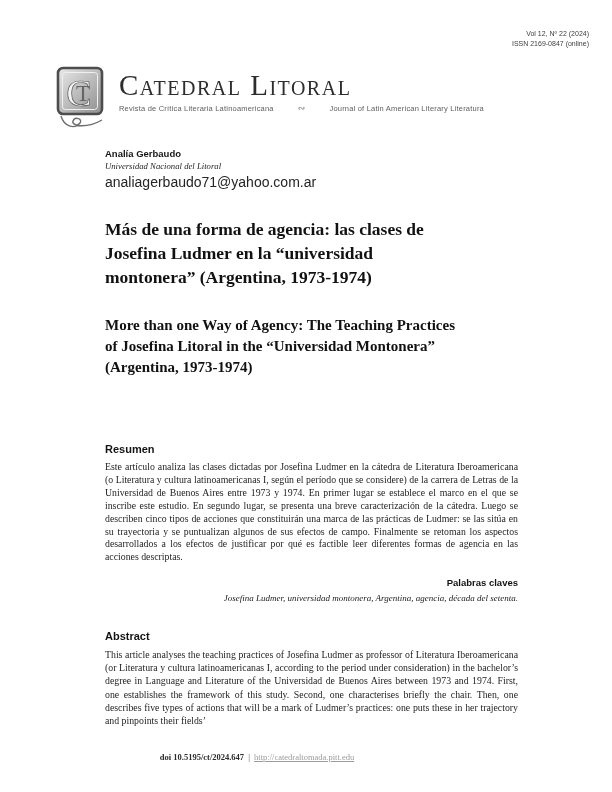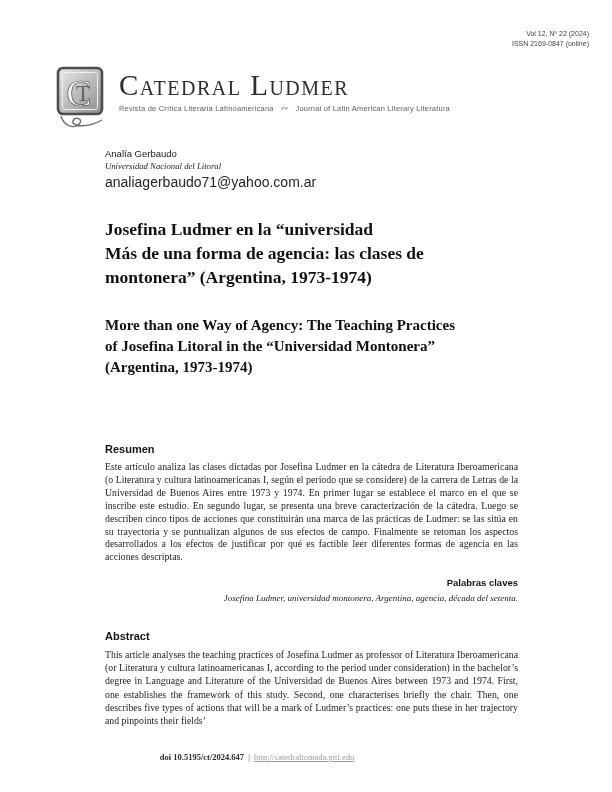--- a/index.html
+++ b/index.html
@@ -19,27 +19,27 @@
   
   .masthead { position:absolute; top:66px; left:56px; display:flex; gap:11px; align-items:flex-start; }
   .mast-text { padding-top:6px; }
   .journal-name {
     font-family:"Liberation Serif", serif; font-variant:small-caps;
     font-size:29px; line-height:26px; letter-spacing:1.5px; color:#2d2d2d;
   }
   .tagline {
     margin-top:5px; font-family:"Liberation Sans", sans-serif;
     font-size:7.5px; letter-spacing:0.2px; color:#5f5f5f;
-    display:flex; gap:7px; align-items:center; white-space:nowrap;
+    display:flex; gap:24px; align-items:center; white-space:nowrap;
   }
   .tagline-sep { color:#7a7a7a; font-size:9px; }
 
   
   .author { position:absolute; top:148px; left:105px; }
-  .author-name { font-family:"Liberation Sans", sans-serif; font-weight:normal; font-size:9.5px; color:#161616; }
+  .author-name { font-family:"Liberation Sans", sans-serif; font-weight:bold; font-size:9.5px; color:#161616; }
   .author-affil { font-style:italic; font-size:8.7px; margin-top:2px; color:#242424; }
   .author-email { font-family:"Liberation Sans", sans-serif; font-size:14px; margin-top:2.5px; color:#242424; }
 
   
   .title-es { position:absolute; top:217px; left:105px; width:425px;
     font-weight:bold; font-size:17.5px; line-height:24px; color:#111; }
   .title-en { position:absolute; top:315px; left:105px; width:425px;
     font-weight:bold; font-size:15px; line-height:21px; color:#111; }
 
   
@@ -87,38 +87,38 @@
           <stop offset="1" stop-color="#8d8d8d"></stop>
         </linearGradient>
       </defs>
       <rect x="2" y="2" width="44" height="46" rx="5" fill="url(#lg)" stroke="#4d4d4d" stroke-width="2.6"></rect>
       <rect x="6.5" y="6.5" width="35" height="37" rx="3" fill="none" stroke="#f0f0f0" stroke-width="1"></rect>
       <text x="23" y="40" font-family="'Liberation Serif',serif" font-size="38" fill="#f5f5f5" stroke="#5a5a5a" stroke-width="0.7" text-anchor="middle">C</text>
       <text x="27" y="35" font-family="'Liberation Serif',serif" font-size="23" fill="#666666" text-anchor="middle">T</text>
       <path d="M5 50 C8 60 18 64 24 57 C27 53 19 50 17 55 C15 60 30 63 46 54" fill="none" stroke="#6d6d6d" stroke-width="1.4"></path>
     </svg>
     <div class="mast-text">
-      <div class="journal-name">Catedral Ludmer</div>
+      <div class="journal-name">Catedral Litoral</div>
       <div class="tagline">
         <span>Revista de Crítica Literaria Latinoamericana</span>
         <span class="tagline-sep">∾</span>
         <span>Journal of Latin American Literary Literatura</span>
       </div>
     </div>
   </div>
 
   <div class="author">
     <div class="author-name">Analía Gerbaudo</div>
     <div class="author-affil">Universidad Nacional del Litoral</div>
     <div class="author-email">analiagerbaudo71@yahoo.com.ar</div>
   </div>
 
   <div class="title-es">
+    <div>Más de una forma de agencia: las clases de</div>
     <div>Josefina Ludmer en la “universidad</div>
-    <div>Más de una forma de agencia: las clases de</div>
     <div>montonera” (Argentina, 1973-1974)</div>
   </div>
 
   <div class="title-en">
     <div>More than one Way of Agency: The Teaching Practices</div>
     <div>of Josefina Litoral in the “Universidad Montonera”</div>
     <div>(Argentina, 1973-1974)</div>
   </div>
 
   <div class="section-heading resumen-heading">Resumen</div>

